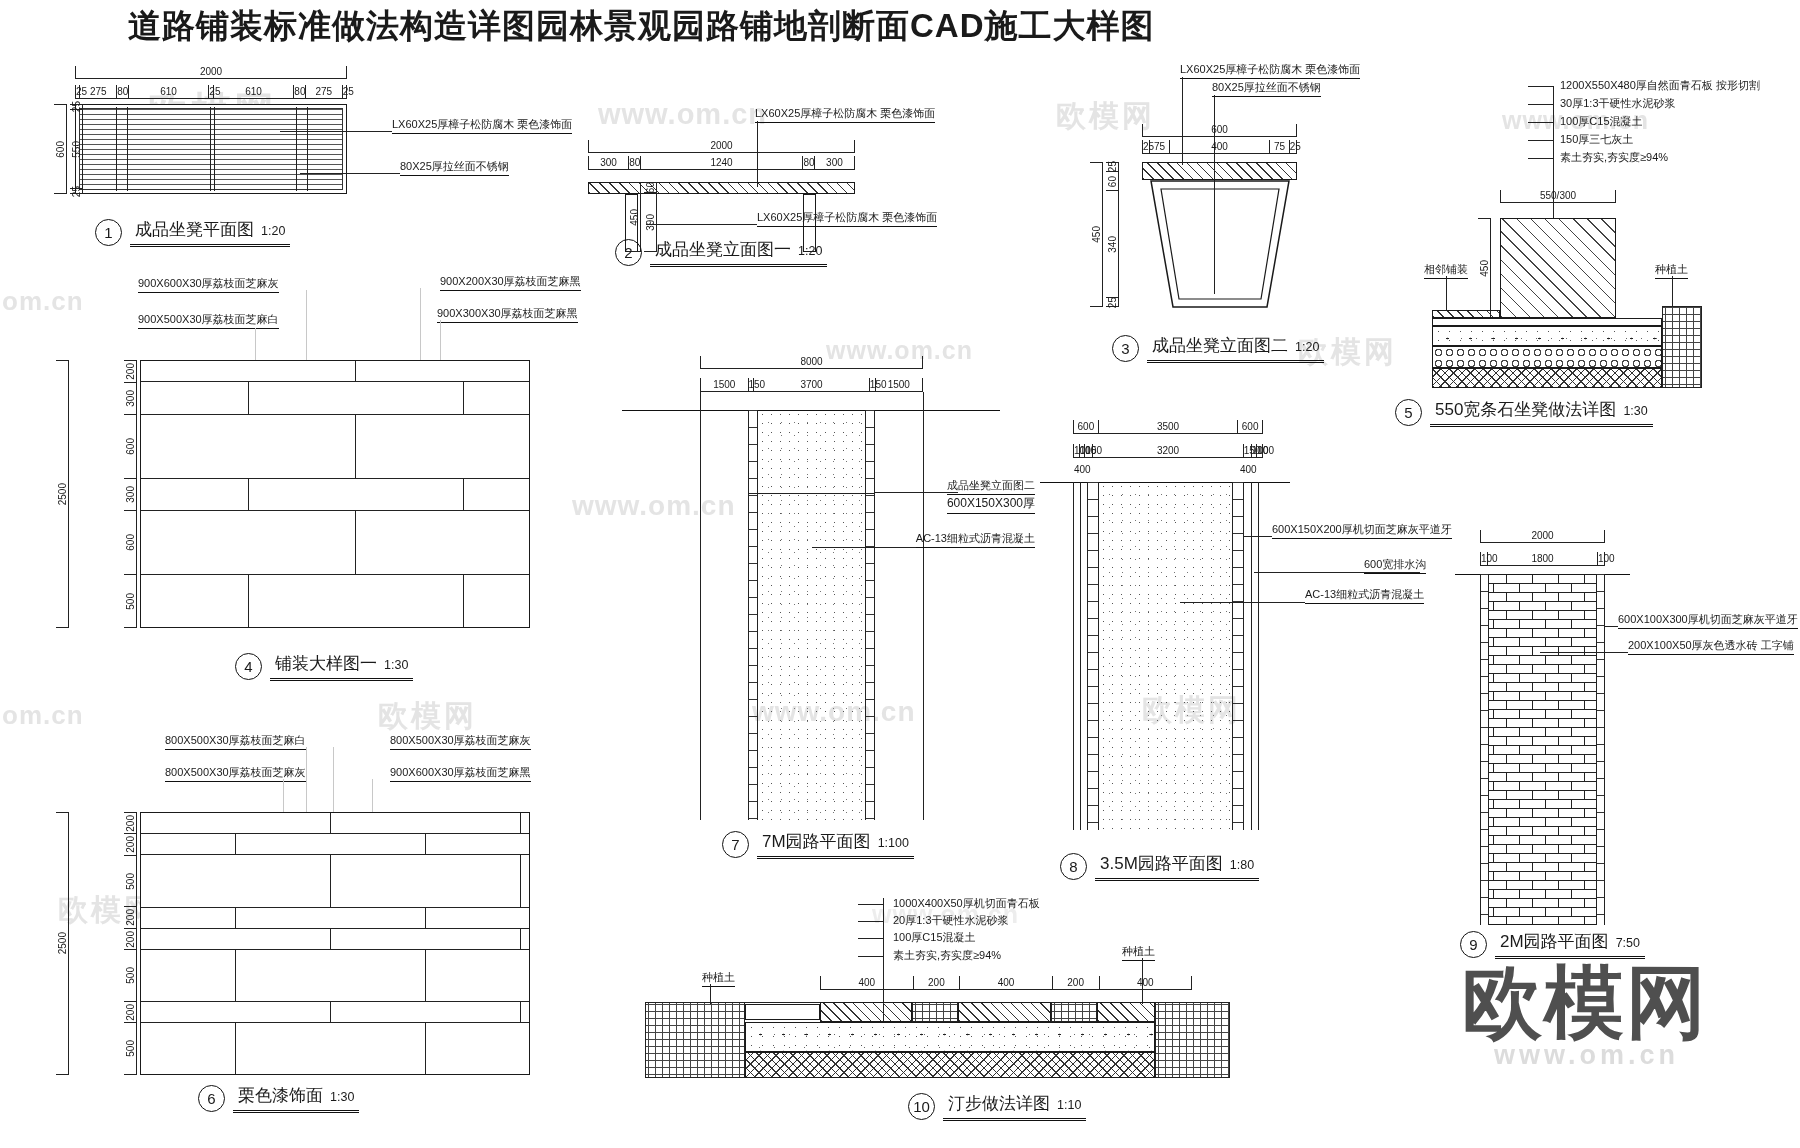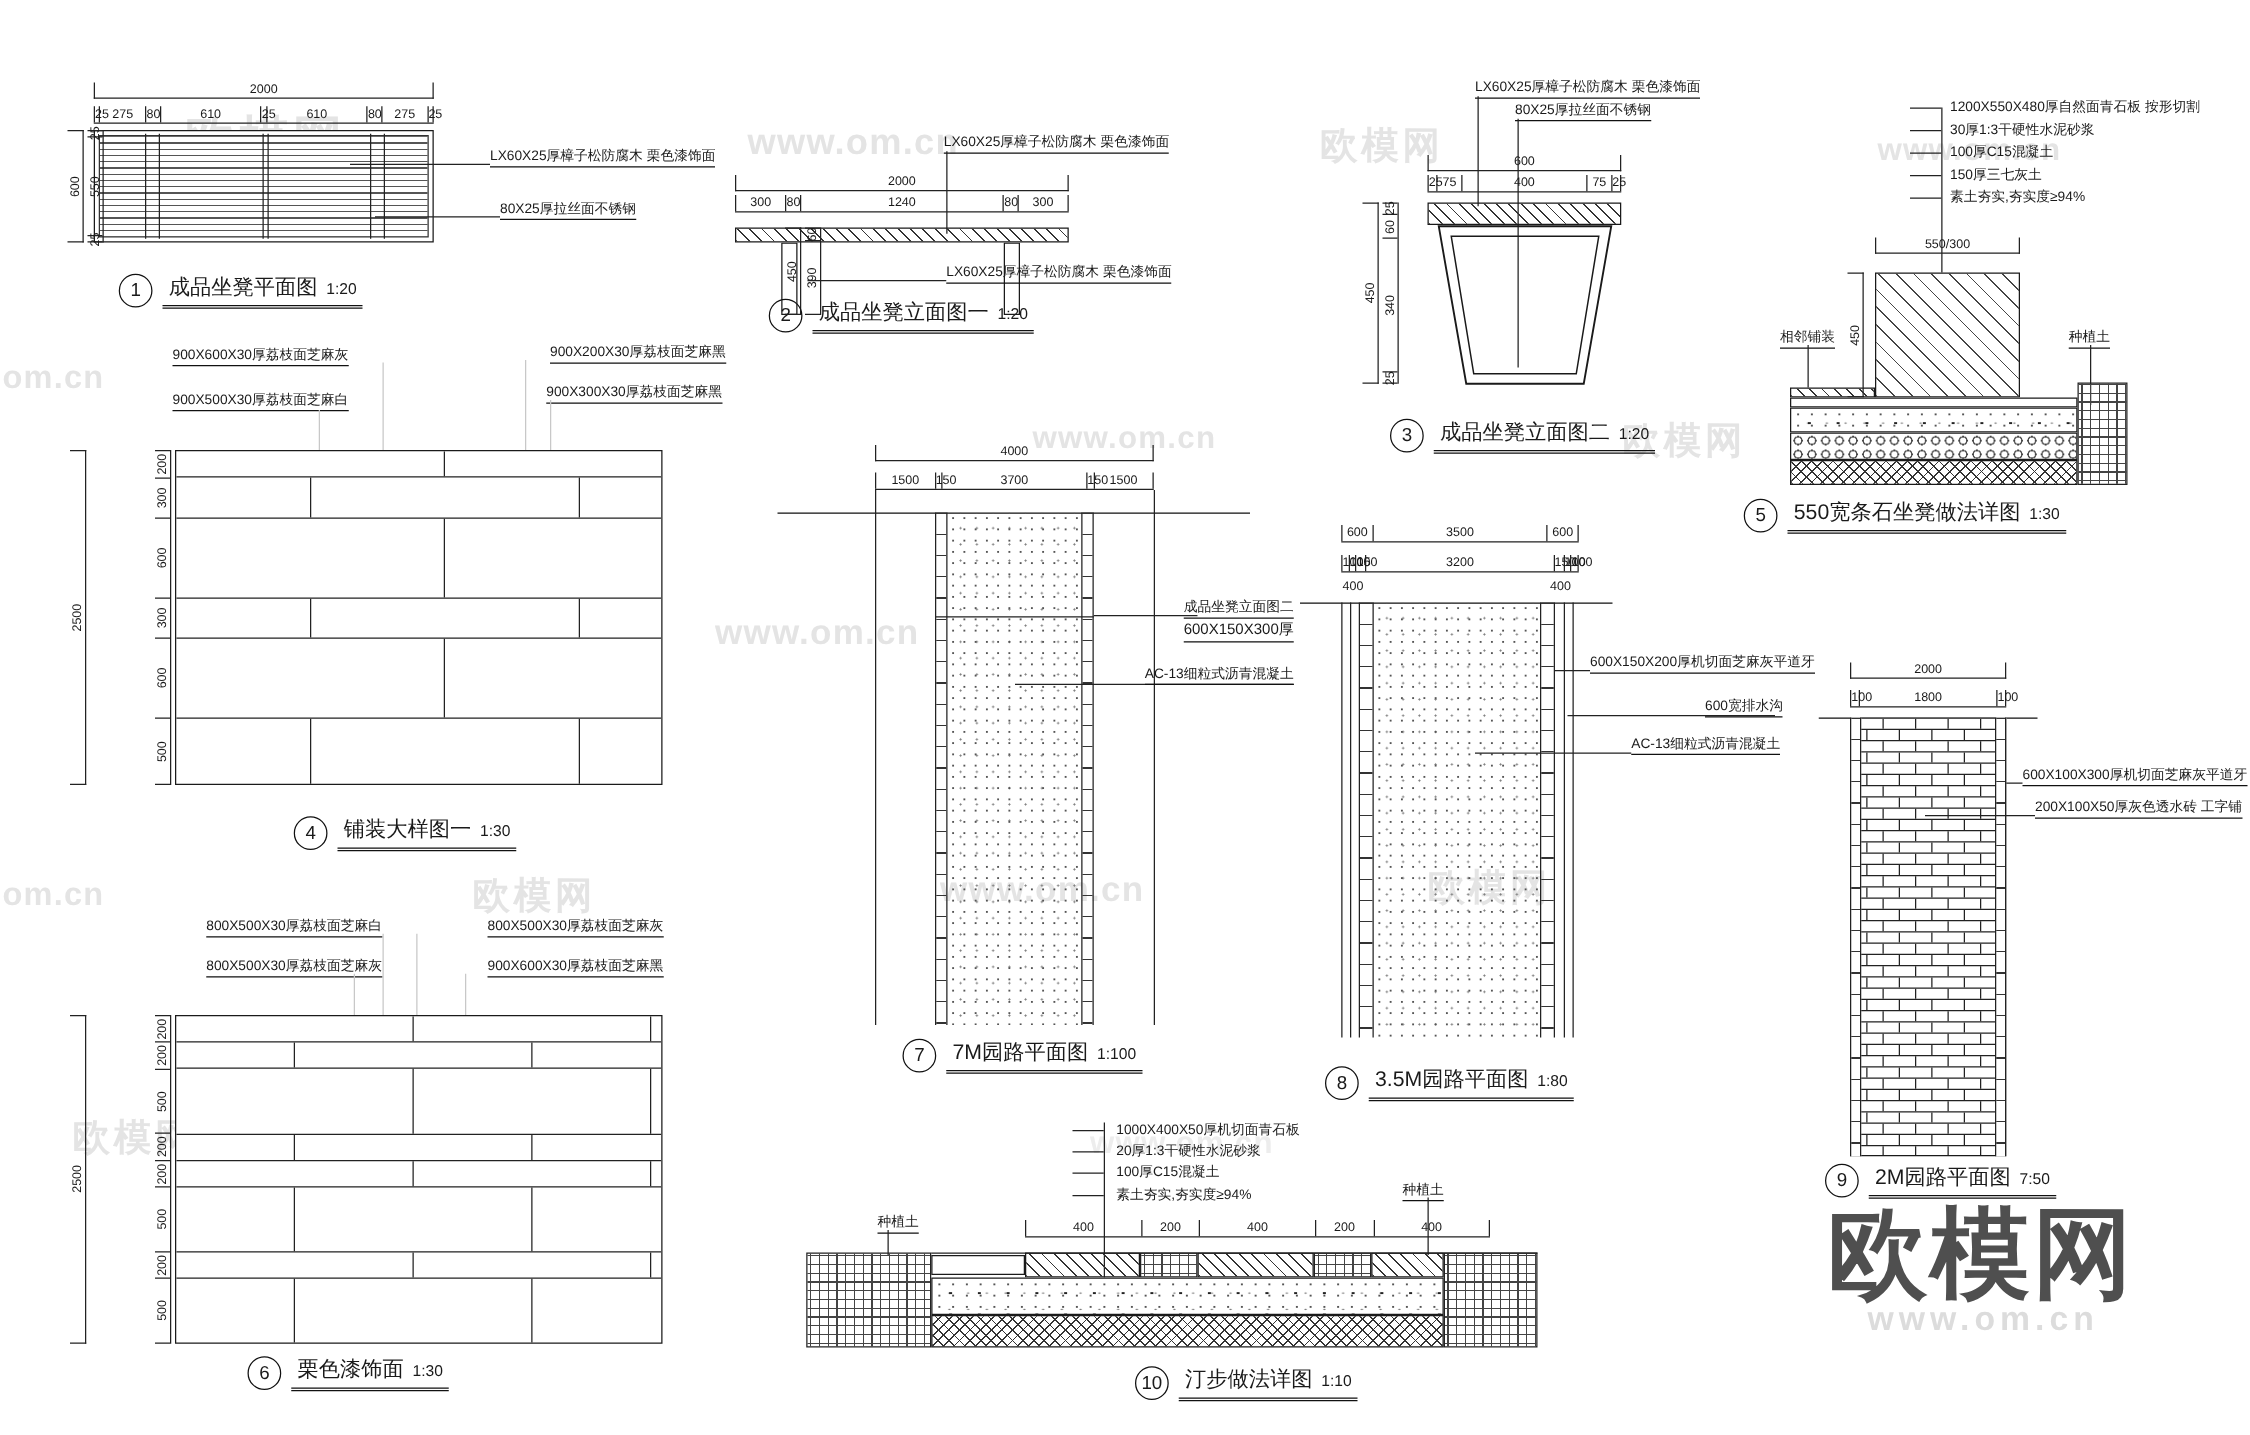--- a/index.html
+++ b/index.html
@@ -58,20 +58,21 @@
   <span class="wm" style="left:826px;top:336px;font-size:25px;letter-spacing:1px">www.om.cn</span>
   <span class="wm" style="left:166px;top:494px;font-size:30px">欧模网</span>
   <span class="wm" style="left:572px;top:490px;font-size:28px;letter-spacing:1px">www.om.cn</span>
   <span class="wm" style="left:378px;top:696px;font-size:30px">欧模网</span>
   <span class="wm" style="left:752px;top:696px;font-size:28px;letter-spacing:1px">www.om.cn</span>
   <span class="wm" style="left:1142px;top:690px;font-size:30px">欧模网</span>
   <span class="wm" style="left:2px;top:700px;font-size:26px;letter-spacing:1px">om.cn</span>
   <span class="wm" style="left:58px;top:890px;font-size:30px">欧模网</span>
   <span class="wm" style="left:872px;top:900px;font-size:25px;letter-spacing:1px;color:#ededed">www.om.cn</span>
 
+  <div class="title" style="left:128px;top:4px">道路铺装标准做法构造详图园林景观园路铺地剖断面CAD施工大样图</div>
 
   <div class="dimtotal" style="left:75px;top:66px;width:272px">
       <span>2000</span>
     </div>
   <div class="dim" style="left:75px;top:85px;width:272px">
       <div class="seg" style="flex: 25 1 0px;">25</div>
       <div class="seg" style="flex: 275 1 0px;">275</div>
       <div class="seg" style="flex: 80 1 0px;">80</div>
       <div class="seg" style="flex: 610 1 0px;">610</div>
       <div class="seg" style="flex: 25 1 0px;">25</div>
@@ -362,21 +363,21 @@
       <div class="seg" style="flex: 500 1 0px;">
         <span class="vtxt">500</span>
       </div>
     </div>
   <div class="cap" style="left:198px;top:1084px">
     <span class="circ">6</span>
     <span class="ctxt"><span>栗色漆饰面</span><span class="scl">1:30</span></span>
   </div>
 
   <div class="dimtotal" style="left:700px;top:356px;width:223px">
-      <span>4000</span>
+      <span>8000</span>
     </div>
   <div class="dim" style="left:700px;top:378px;width:223px">
       <div class="seg" style="flex: 1500 1 0px;">1500</div>
       <div class="seg" style="flex: 150 1 0px;">150</div>
       <div class="seg" style="flex: 3700 1 0px;">3700</div>
       <div class="seg" style="flex: 150 1 0px;">150</div>
       <div class="seg" style="flex: 1500 1 0px;">1500</div>
     </div>
   <div class="hl hl2" style="left:622px;top:410px;width:378px"></div>
   <div class="vl" style="left:700px;top:392px;height:428px"></div>

